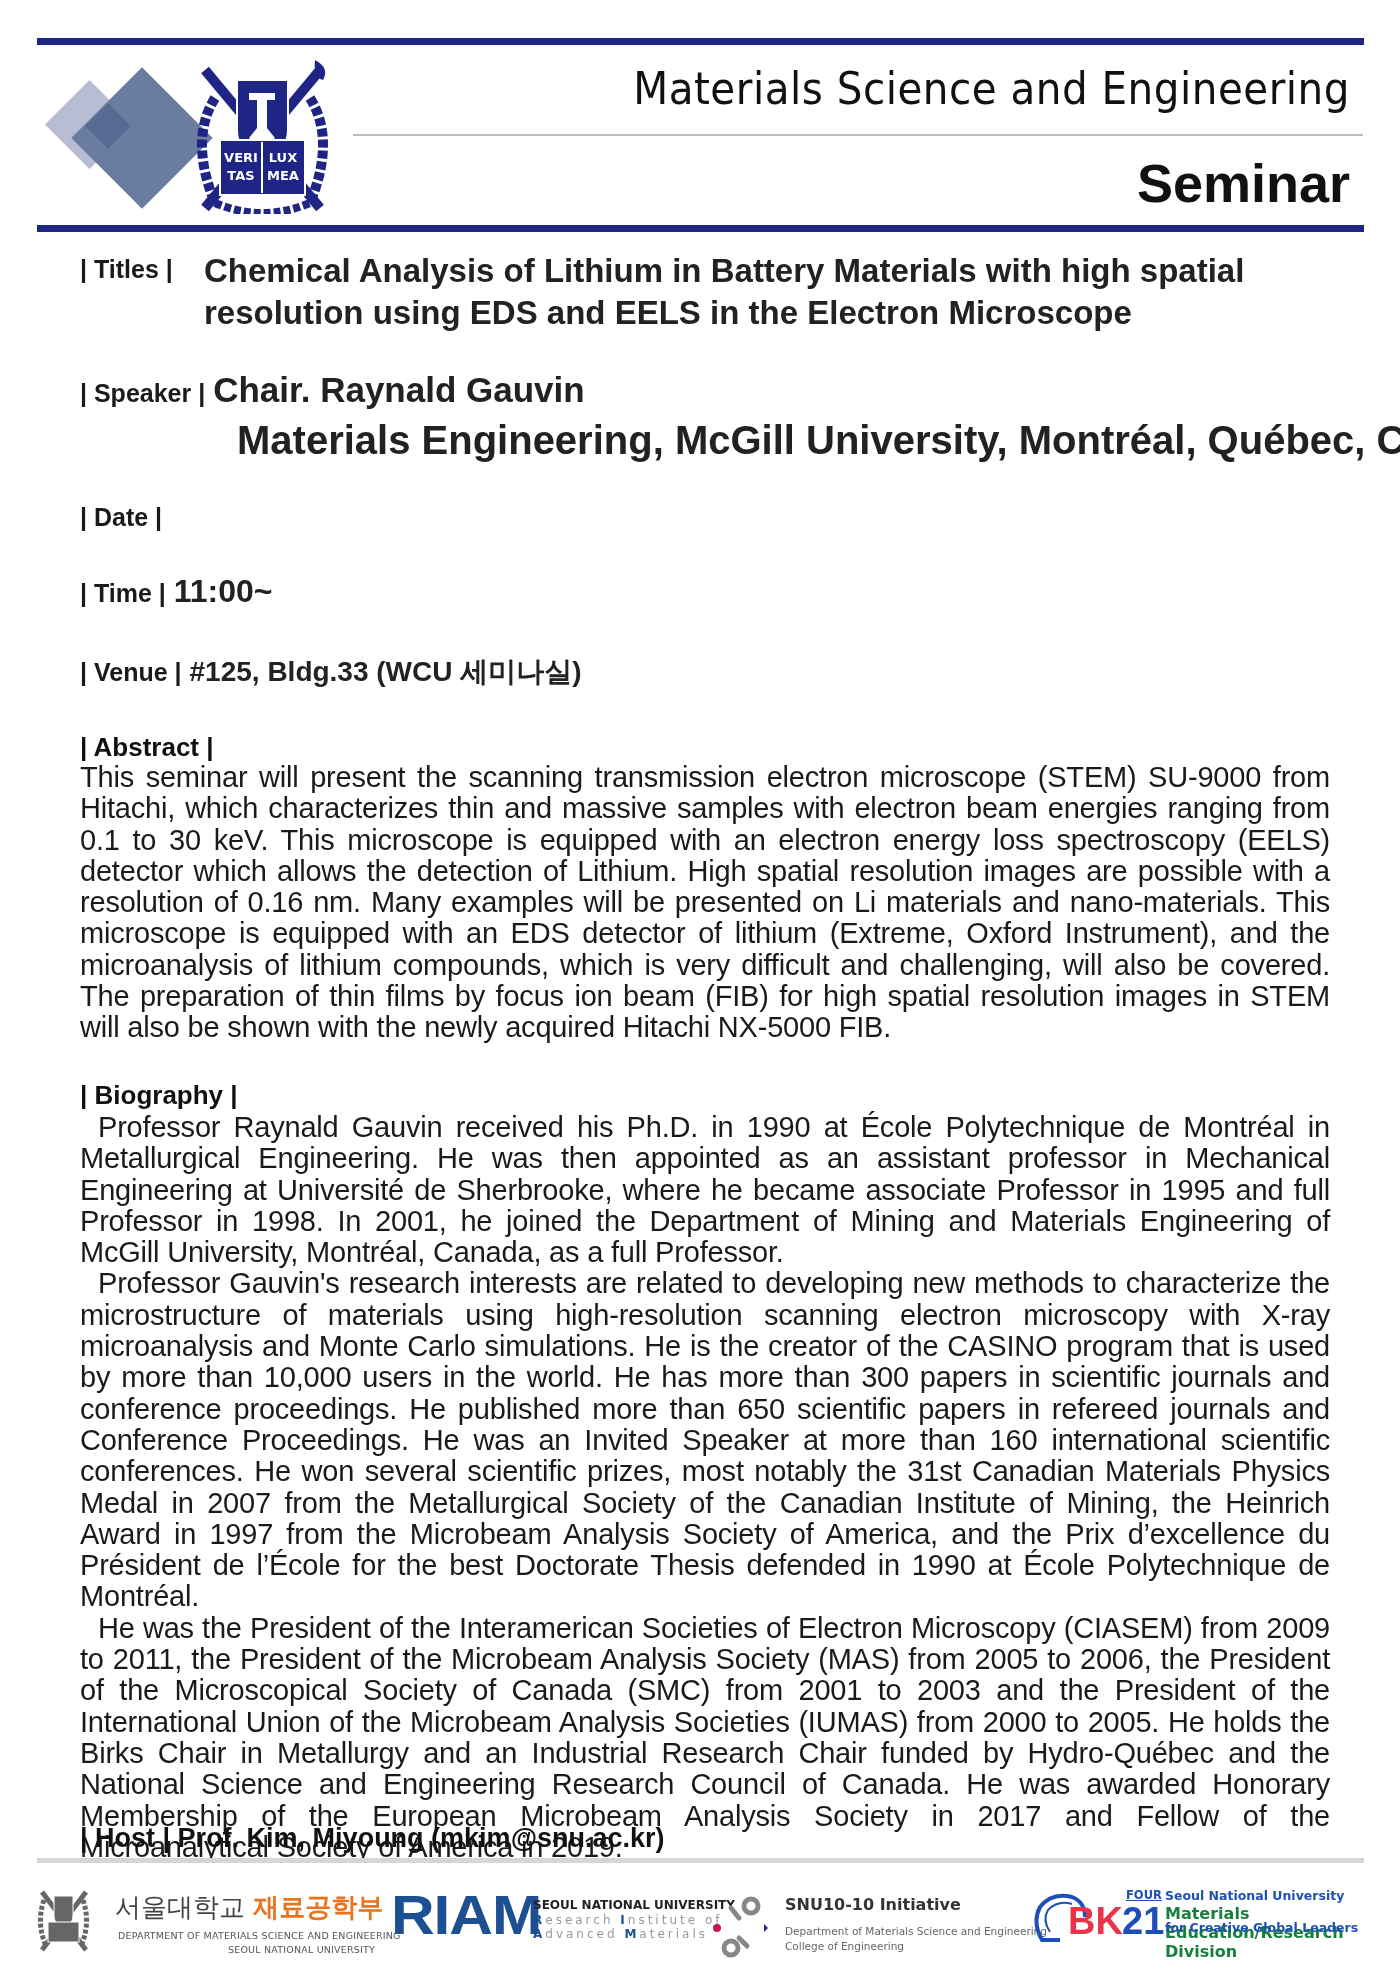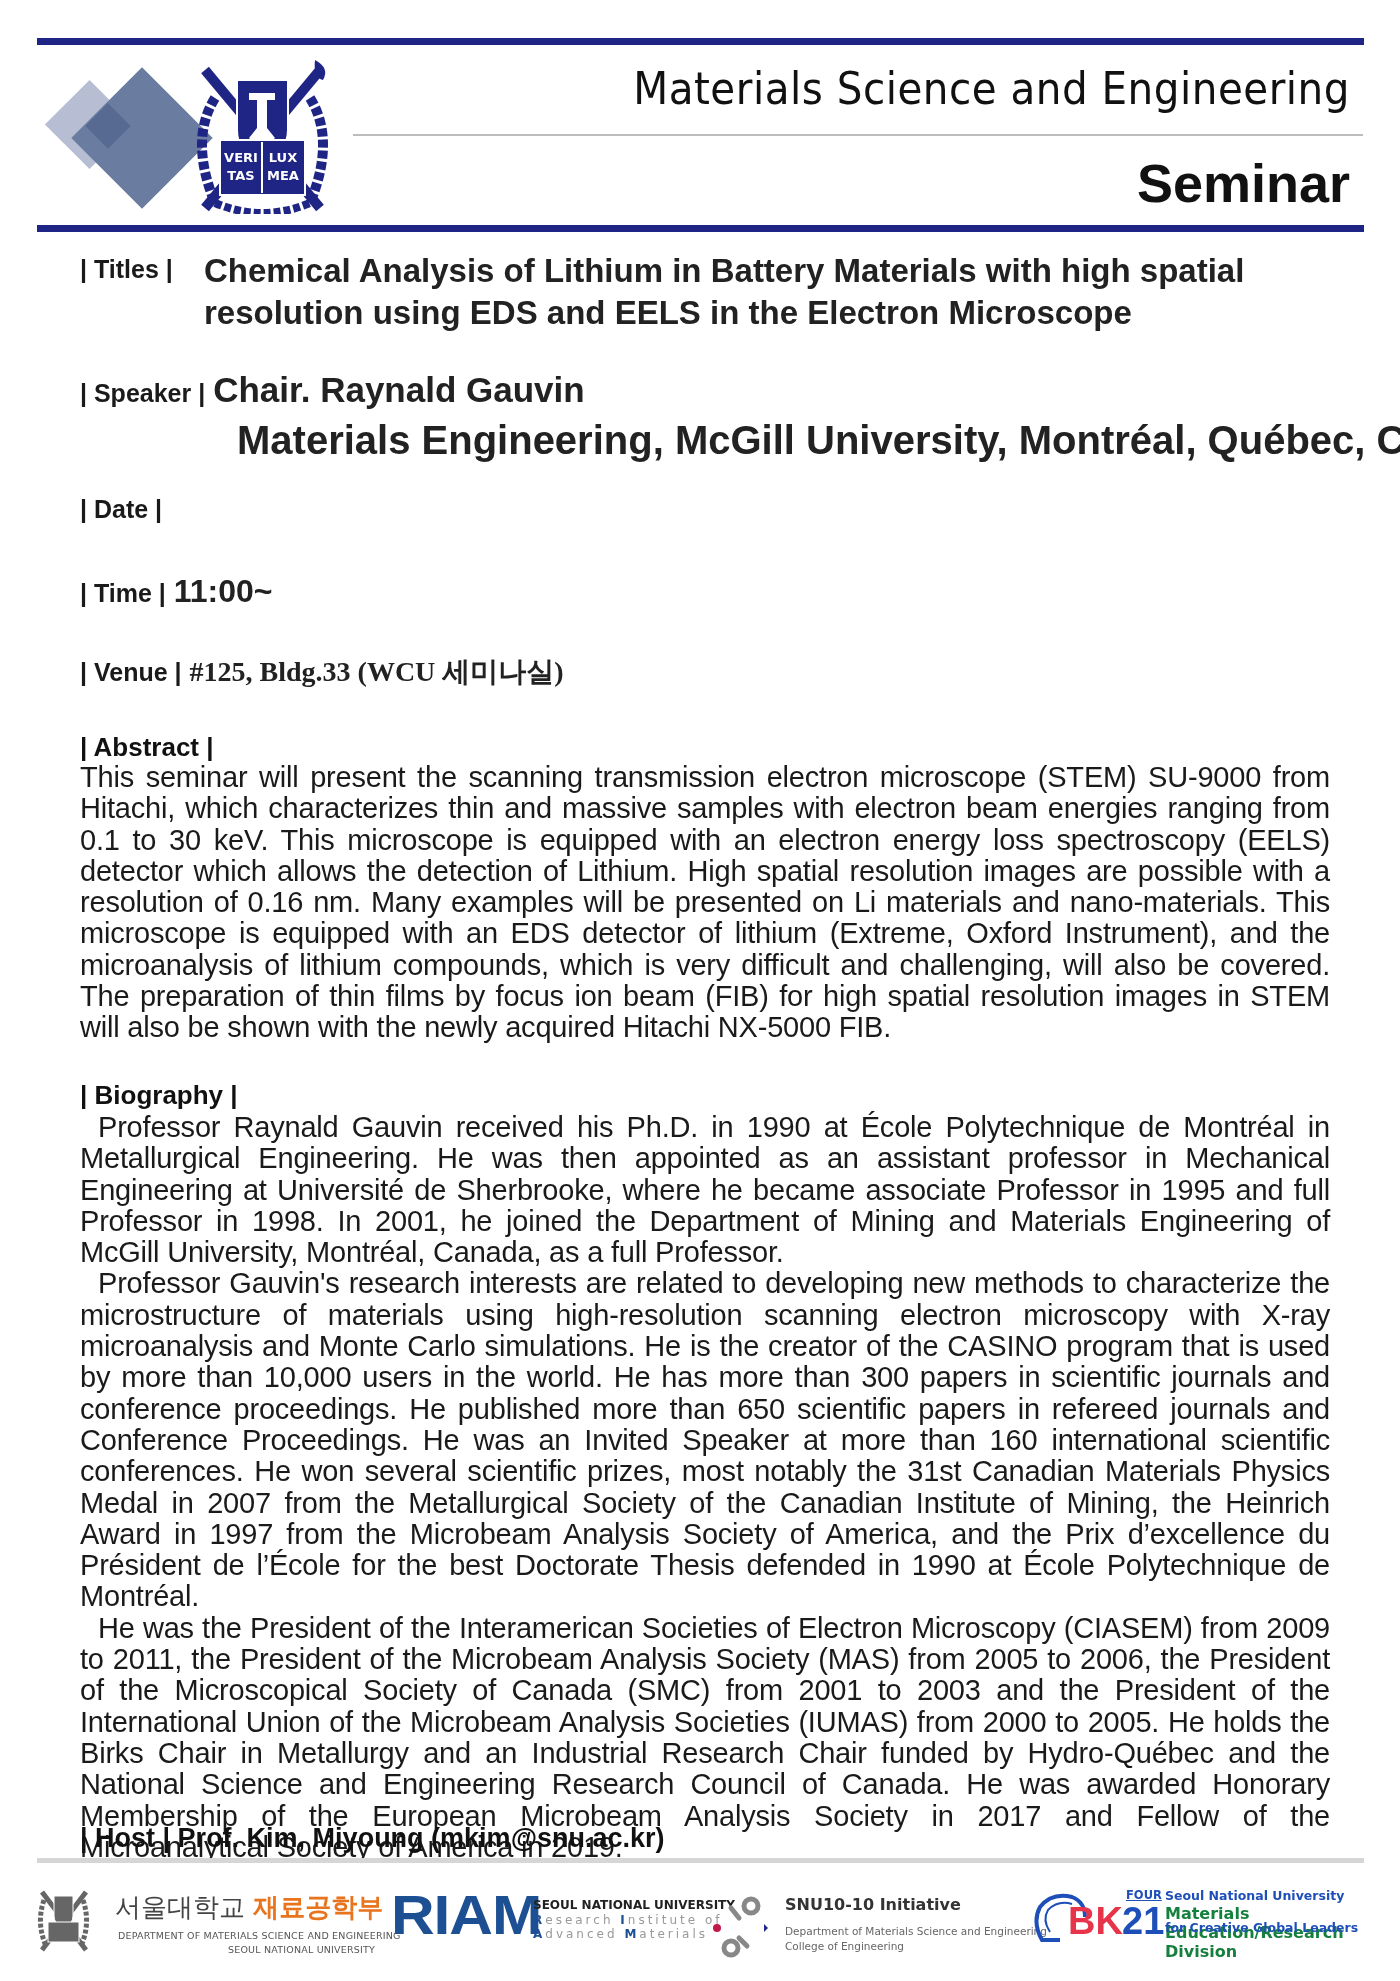--- a/index.html
+++ b/index.html
@@ -23,21 +23,21 @@
     .content { position: absolute; left: 80px; top: 250px; width: 1250px; font-family: "Liberation Sans", sans-serif; }
 
     .row { position: absolute; left: 0; display: flex; align-items: baseline; white-space: nowrap; }
     .label { font-weight: bold; font-size: 25px; color: #1a1a1a; margin-right: 8px; }
     .value-big { font-weight: bold; font-size: 32px; color: #222; }
 
     .title-row { top: 5px; }
     .title-text { position: absolute; left: 124px; top: 0px; width: 1125px; font-weight: bold; font-size: 33px; line-height: 42px; color: #222; }
     .speaker-row { top: 120px; justify-content: flex-end; }
     .speaker-affil { position: absolute; left: 157px; top: 168px; font-weight: bold; font-size: 40px; color: #222; white-space: nowrap; }
-    .date-row { top: 245px; gap: 12px; }
+    .date-row { top: 253px; gap: 12px; }
     .time-row { top: 323px; }
     .venue-row { top: 403px; }
 
     .section-head { position: absolute; left: 0; font-weight: bold; font-size: 26px; color: #111; }
     .abstract-head { top: 482px; }
     .bio-head { top: 830px; }
 
     .para { position: absolute; left: 0; width: 1250px; font-size: 29px; line-height: 31.3px; text-align: justify; color: #1a1a1a; font-family: "Liberation Sans", sans-serif; letter-spacing: -0.2px; }
     .abstract-body { top: 512px; }
     .bio-body { top: 862px; }
@@ -121,21 +121,21 @@
     <span class="label">| Date |</span>
   </div>
 
   <div class="row time-row">
     <span class="label">| Time |</span>
     <span class="value-big">11:00~</span>
   </div>
 
   <div class="row venue-row">
     <span class="label">| Venue |</span>
-    <span class="value-big" style="font-family:Liberation Serif, serif;font-size:28px;">#125, Bldg.33 (WCU 세미나실)</span>
+    <span class="value-big" style="font-family:Liberation Sans, sans-serif;font-size:28px;">#125, Bldg.33 (WCU 세미나실)</span>
   </div>
 
   <div class="section-head abstract-head">| Abstract |</div>
   <div class="para abstract-body">This seminar will present the scanning transmission electron microscope (STEM) SU-9000 from Hitachi, which characterizes thin and massive samples with electron beam energies ranging from 0.1 to 30 keV. This microscope is equipped with an electron energy loss spectroscopy (EELS) detector which allows the detection of Lithium. High spatial resolution images are possible with a resolution of 0.16 nm. Many examples will be presented on Li materials and nano-materials. This microscope is equipped with an EDS detector of lithium (Extreme, Oxford Instrument), and the microanalysis of lithium compounds, which is very difficult and challenging, will also be covered. The preparation of thin films by focus ion beam (FIB) for high spatial resolution images in STEM will also be shown with the newly acquired Hitachi NX-5000 FIB.</div>
 
   <div class="section-head bio-head">| Biography |</div>
   <div class="para bio-body">
     <p>Professor Raynald Gauvin received his Ph.D. in 1990 at École Polytechnique de Montréal in Metallurgical Engineering. He was then appointed as an assistant professor in Mechanical Engineering at Université de Sherbrooke, where he became associate Professor in 1995 and full Professor in 1998. In 2001, he joined the Department of Mining and Materials Engineering of McGill University, Montréal, Canada, as a full Professor.</p>
     <p>Professor Gauvin's research interests are related to developing new methods to characterize the microstructure of materials using high-resolution scanning electron microscopy with X-ray microanalysis and Monte Carlo simulations. He is the creator of the CASINO program that is used by more than 10,000 users in the world. He has more than 300 papers in scientific journals and conference proceedings. He published more than 650 scientific papers in refereed journals and Conference Proceedings. He was an Invited Speaker at more than 160 international scientific conferences. He won several scientific prizes, most notably the 31st Canadian Materials Physics Medal in 2007 from the Metallurgical Society of the Canadian Institute of Mining, the Heinrich Award in 1997 from the Microbeam Analysis Society of America, and the Prix d’excellence du Président de l’École for the best Doctorate Thesis defended in 1990 at École Polytechnique de Montréal.</p>
     <p>He was the President of the Interamerican Societies of Electron Microscopy (CIASEM) from 2009 to 2011, the President of the Microbeam Analysis Society (MAS) from 2005 to 2006, the President of the Microscopical Society of Canada (SMC) from 2001 to 2003 and the President of the International Union of the Microbeam Analysis Societies (IUMAS) from 2000 to 2005. He holds the Birks Chair in Metallurgy and an Industrial Research Chair funded by Hydro-Québec and the National Science and Engineering Research Council of Canada. He was awarded Honorary Membership of the European Microbeam Analysis Society in 2017 and Fellow of the Microanalytical Society of America in 2019.</p>

